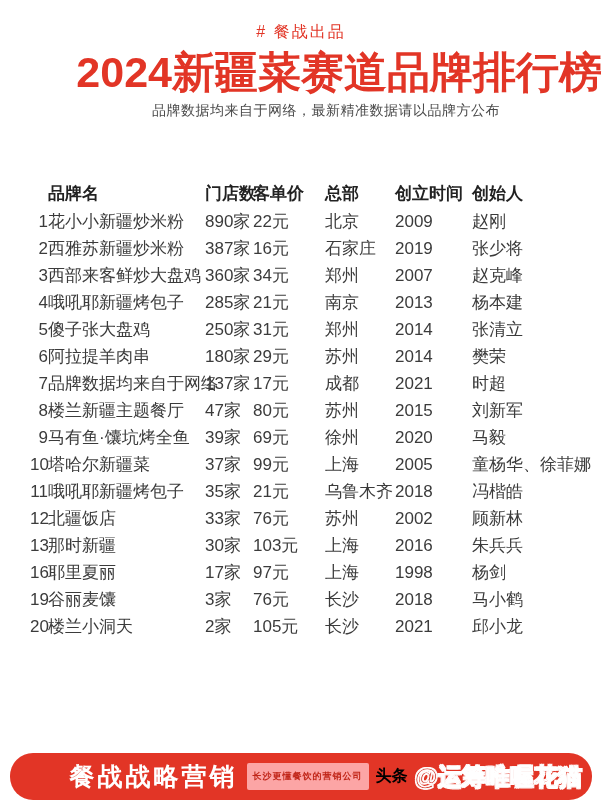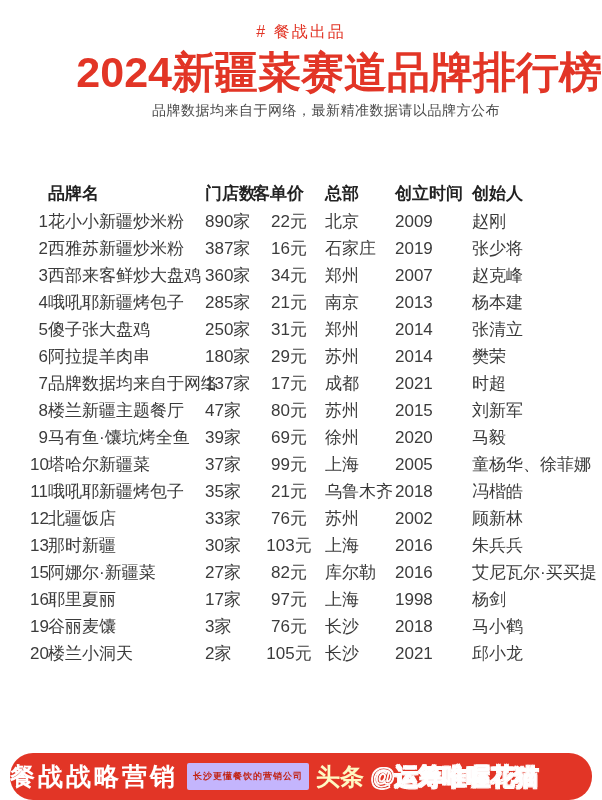--- a/index.html
+++ b/index.html
@@ -40,41 +40,41 @@
   .col-rank{width:18px;}
   .col-brand{width:157px;}
   .col-stores{width:48px;}
   .col-price{width:72px;}
   .col-hq{width:70px;}
   .col-year{width:77px;}
   .col-founder{width:103px;}
   td.c-rank{text-align:right;}
   td.c-brand,th.h-brand{padding-left:9px;}
   td.c-stores{}
-  td.c-price{text-align:center;}
+  td.c-price{text-align:left;}
   td.c-hq,th.h-hq{padding-left:9px;}
   td.c-year{padding-left:12px;}
   td.c-founder,th.h-founder{padding-left:1px;}
   th.h-price{padding-left:24px;}
   .footer{
     position:absolute;left:10px;right:10px;top:753px;height:47px;
     background:#e23526;border-radius:23px;
-    display:flex;align-items:center;justify-content:flex-start;
+    display:flex;align-items:center;justify-content:flex-end;
     gap:7px;padding-right:10px;box-sizing:border-box;
   }
   .f-logo{
     color:#ffffff;font-size:25px;font-weight:900;
     letter-spacing:3px;white-space:nowrap;margin-right:2px;
   }
   .f-tag{
-    background:#c4b5fd;color:#c1271a;font-size:9px;font-weight:bold;
+    background:#fca5a5;color:#c1271a;font-size:9px;font-weight:bold;
     letter-spacing:1px;padding:7px 6px;border-radius:2px;white-space:nowrap;
   }
   .f-platform{
-    color:#fef9c3;font-size:24px;font-weight:900;white-space:nowrap;
+    color:#000000;font-size:16px;font-weight:900;white-space:nowrap;
   }
   .f-handle{
     color:#cf2b1e;font-size:24px;font-weight:900;white-space:nowrap;
     -webkit-text-stroke:1px #ffffff;
     text-shadow:-1px -1px 0 #fff,1px -1px 0 #fff,-1px 1px 0 #fff,1px 1px 0 #fff;
   }
 </style>
 </head>
 <body>
 
@@ -215,29 +215,20 @@
       <tr>
         <td class="c-rank">13</td>
         <td class="c-brand">那时新疆</td>
         <td class="c-stores">30家</td>
         <td class="c-price">103元</td>
         <td class="c-hq">上海</td>
         <td class="c-year">2016</td>
         <td class="c-founder">朱兵兵</td>
       </tr>
       <tr>
-        <td class="c-rank">15</td>
-        <td class="c-brand">阿娜尔·新疆菜</td>
-        <td class="c-stores">27家</td>
-        <td class="c-price">82元</td>
-        <td class="c-hq">库尔勒</td>
-        <td class="c-year">2016</td>
-        <td class="c-founder">艾尼瓦尔·买买提</td>
-      </tr>
-      <tr>
         <td class="c-rank">16</td>
         <td class="c-brand">耶里夏丽</td>
         <td class="c-stores">17家</td>
         <td class="c-price">97元</td>
         <td class="c-hq">上海</td>
         <td class="c-year">1998</td>
         <td class="c-founder">杨剑</td>
       </tr>
       <tr>
         <td class="c-rank">19</td>

